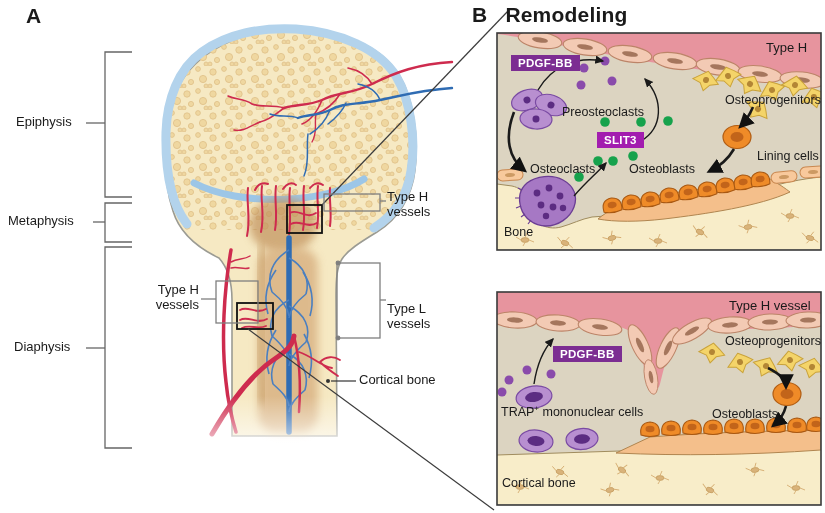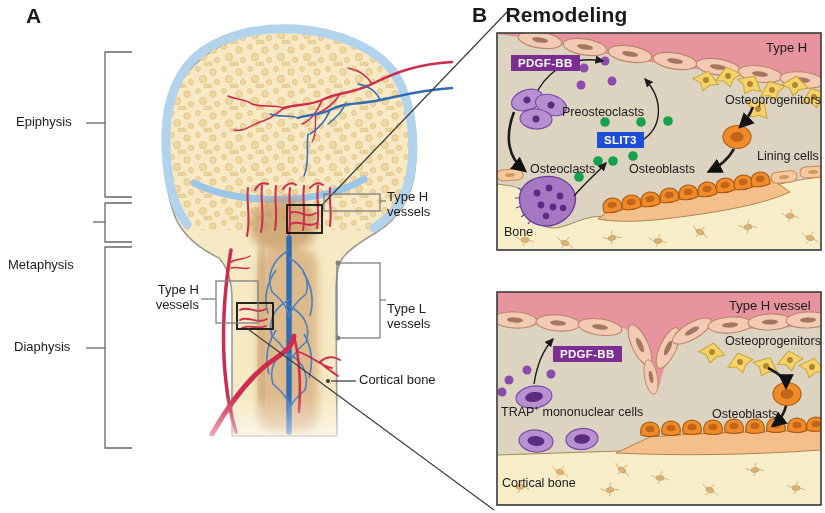--- a/index.html
+++ b/index.html
@@ -379,21 +379,21 @@
         <path d="M 786,406 C 784,414 780,420 774,425" stroke-width="2.6" marker-end="url(#ahb)"></path>
       </g>
     </g>
     <rect x="497" y="292" width="324" height="213" fill="none" stroke="#3a3a3a" stroke-width="1.6"></rect>
   </g>
 </svg>
 
 <div class="hdr" style="left:26px;top:4px;">A</div>
 
 <div class="lbl" style="left:16px;top:115px;">Epiphysis</div>
-<div class="lbl" style="left:8px;top:214px;margin-top:44px;">Metaphysis</div>
+<div class="lbl" style="left:8px;top:214px;">Metaphysis</div>
 <div class="lbl" style="left:14px;top:340px;text-align:right;">Diaphysis</div>
 
 <div class="lbl" style="left:387px;top:190px;">
   <div>Type H</div>
       <div>vessels</div>
 </div>
 <div class="lbl ralign" style="left:147px;top:283px;">
   <div>Type H</div>
       <div>vessels</div>
 </div>
@@ -403,21 +403,21 @@
 </div>
 <div class="lbl" style="left:359px;top:373px;">Cortical bone</div>
 
 <div class="hdr" style="left:472px;top:3px;">
   <span>B</span><span class="w">Remodeling</span>
 </div>
 <div class="lbl2" style="left:766px;top:41px;font-size:13px;">Type H</div>
 <div class="badge" style="left:511px;top:55px;background:#7c2d92;">PDGF-BB</div>
 <div class="lbl2" style="left:562px;top:106px;">Preosteoclasts</div>
 <div class="lbl2" style="left:725px;top:94px;">Osteoprogenitors</div>
-<div class="badge" style="left:597px;top:132px;background:#1d4ed8;">SLIT3</div>
+<div class="badge" style="left:597px;top:132px;background:#a21caf;">SLIT3</div>
 <div class="lbl2" style="left:530px;top:163px;">Osteoclasts</div>
 <div class="lbl2" style="left:629px;top:163px;">Osteoblasts</div>
 <div class="lbl2" style="left:757px;top:150px;">Lining cells</div>
 <div class="lbl2" style="left:504px;top:226px;">Bone</div>
 
 <div class="lbl2" style="left:729px;top:299px;font-size:13px;">Type H vessel</div>
 <div class="lbl2" style="left:725px;top:335px;">Osteoprogenitors</div>
 <div class="badge" style="left:553px;top:346px;background:#7c2d92;">PDGF-BB</div>
 <div class="lbl2" style="left:501px;top:406px;"><span>TRAP</span><sup>+</sup><span> mononuclear cells</span></div>
 <div class="lbl2" style="left:712px;top:408px;">Osteoblasts</div>

